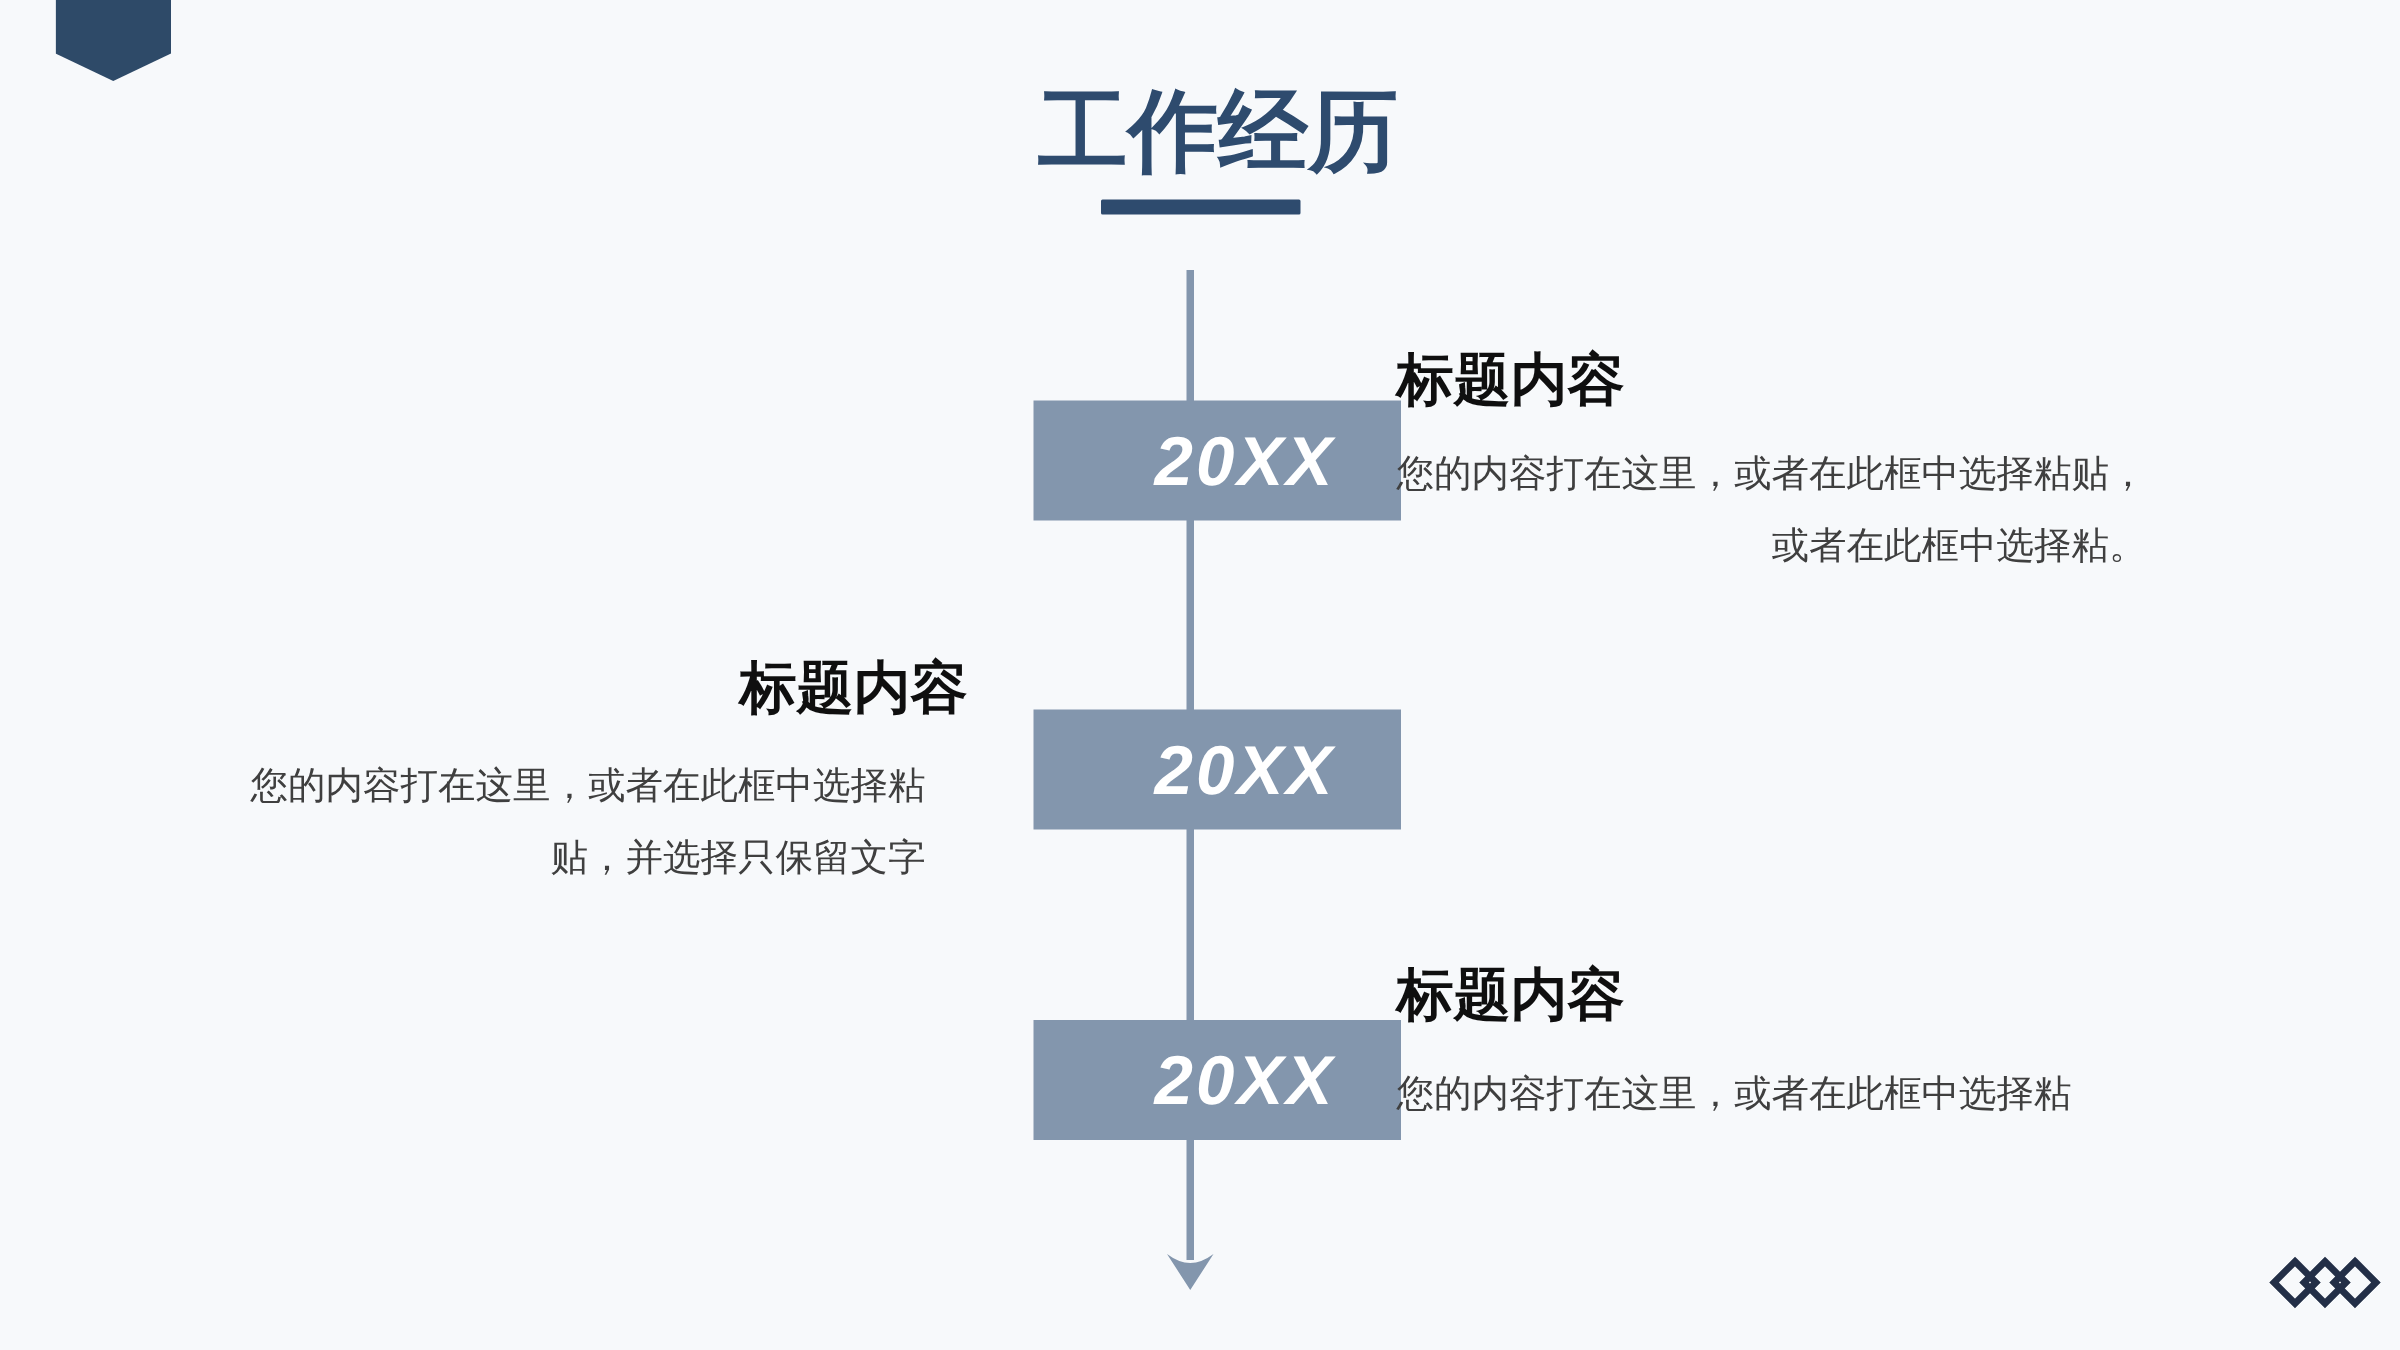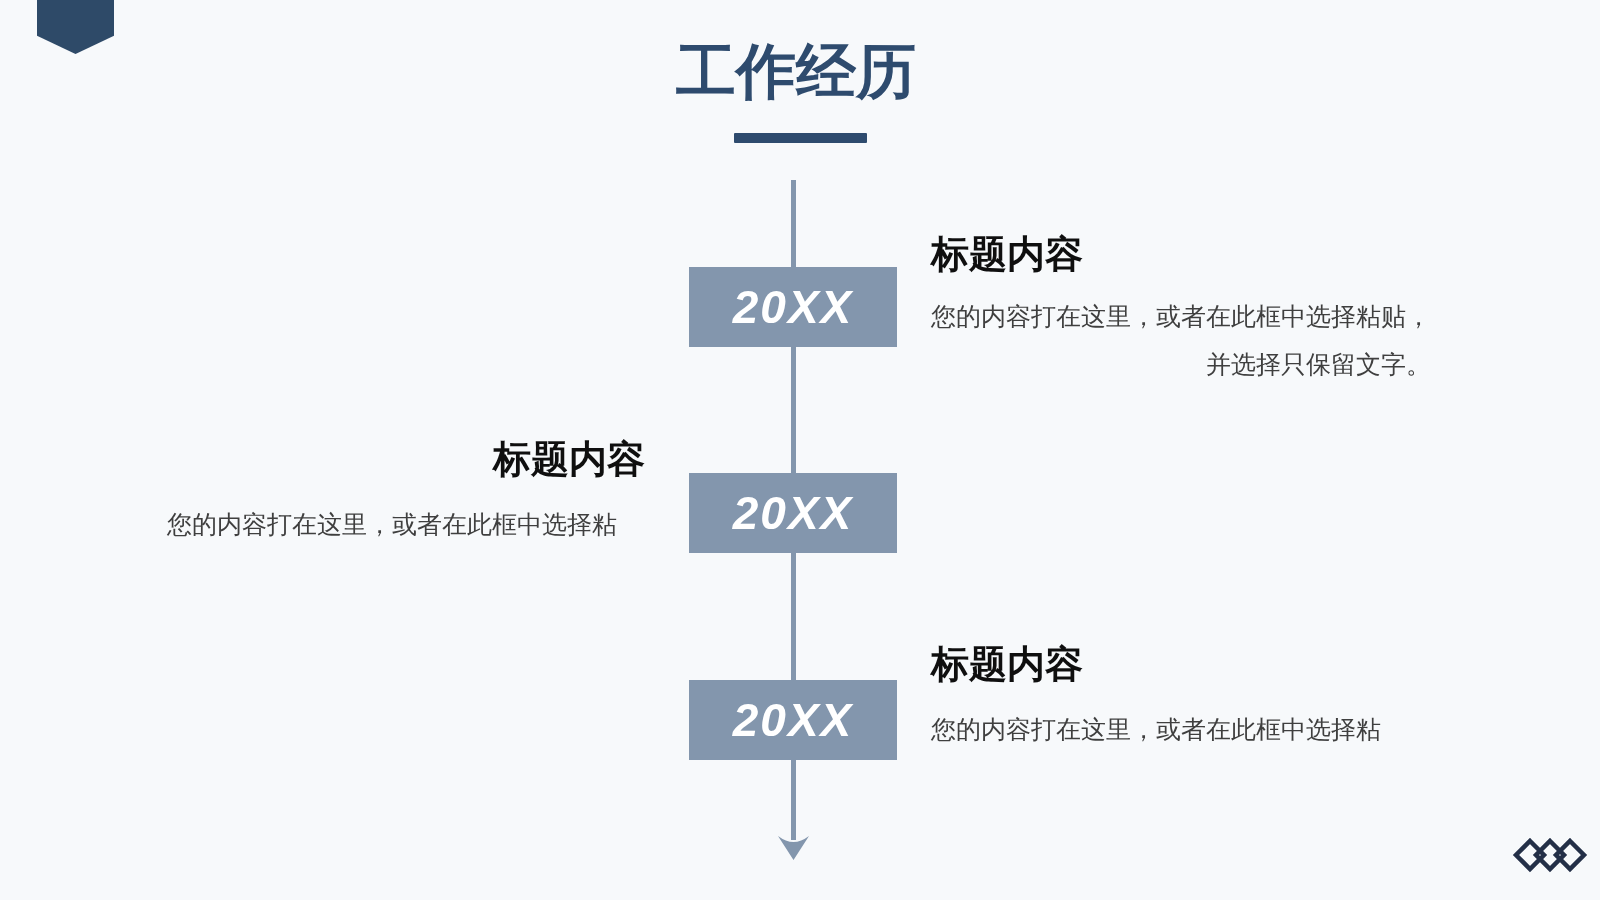--- a/index.html
+++ b/index.html
@@ -24,21 +24,21 @@
     background: #2E4A68;
     clip-path: polygon(0 0, 100% 0, 100% 66%, 50% 100%, 0 66%);
     filter: drop-shadow(2px 3px 3px rgba(46, 74, 104, 0.30));
   }
   
   .title {
     position: absolute;
     left: 596px;
     top: 36px;
     width: 400px;
-    margin: 0;
+    margin: 16px;
     text-align: center;
     font-size: 60px;
     line-height: 72px;
     font-weight: bold;
     color: #2E4B6E;
   }
   .title-underline {
     position: absolute;
     left: 734px;
     top: 133px;
@@ -64,20 +64,21 @@
   
   .year-box {
     position: absolute;
     left: 689px;
     width: 208px;
     height: 80px;
     background: #8396AD;
     display: flex;
     align-items: center;
     justify-content: center;
+    padding-left: 37px;
   }
   .year-box.b1 { top: 267px; }
   .year-box.b2 { top: 473px; }
   .year-box.b3 { top: 680px; }
   .year-text {
     font-size: 46px;
     font-weight: bold;
     font-style: italic;
     letter-spacing: 2px;
     color: #FFFFFF;
@@ -141,28 +142,29 @@
     <span class="year-text">20XX</span>
   </div>
   <div class="year-box b3">
     <span class="year-text">20XX</span>
   </div>
 
   <div class="item item-1">
     <h2 class="item-heading">标题内容</h2>
     <div class="item-body">
       <div>您的内容打在这里，或者在此框中选择粘贴，</div>
-      <div>并选择只保留文字。</div>
+      <div>或者在此框中选择粘。</div>
     </div>
   </div>
 
   <div class="item item-2">
     <h2 class="item-heading">标题内容</h2>
     <div class="item-body">
       <div>您的内容打在这里，或者在此框中选择粘</div>
+      <div>贴，并选择只保留文字</div>
     </div>
   </div>
 
   <div class="item item-3">
     <h2 class="item-heading">标题内容</h2>
     <div class="item-body">
       <div>您的内容打在这里，或者在此框中选择粘</div>
     </div>
   </div>
 

